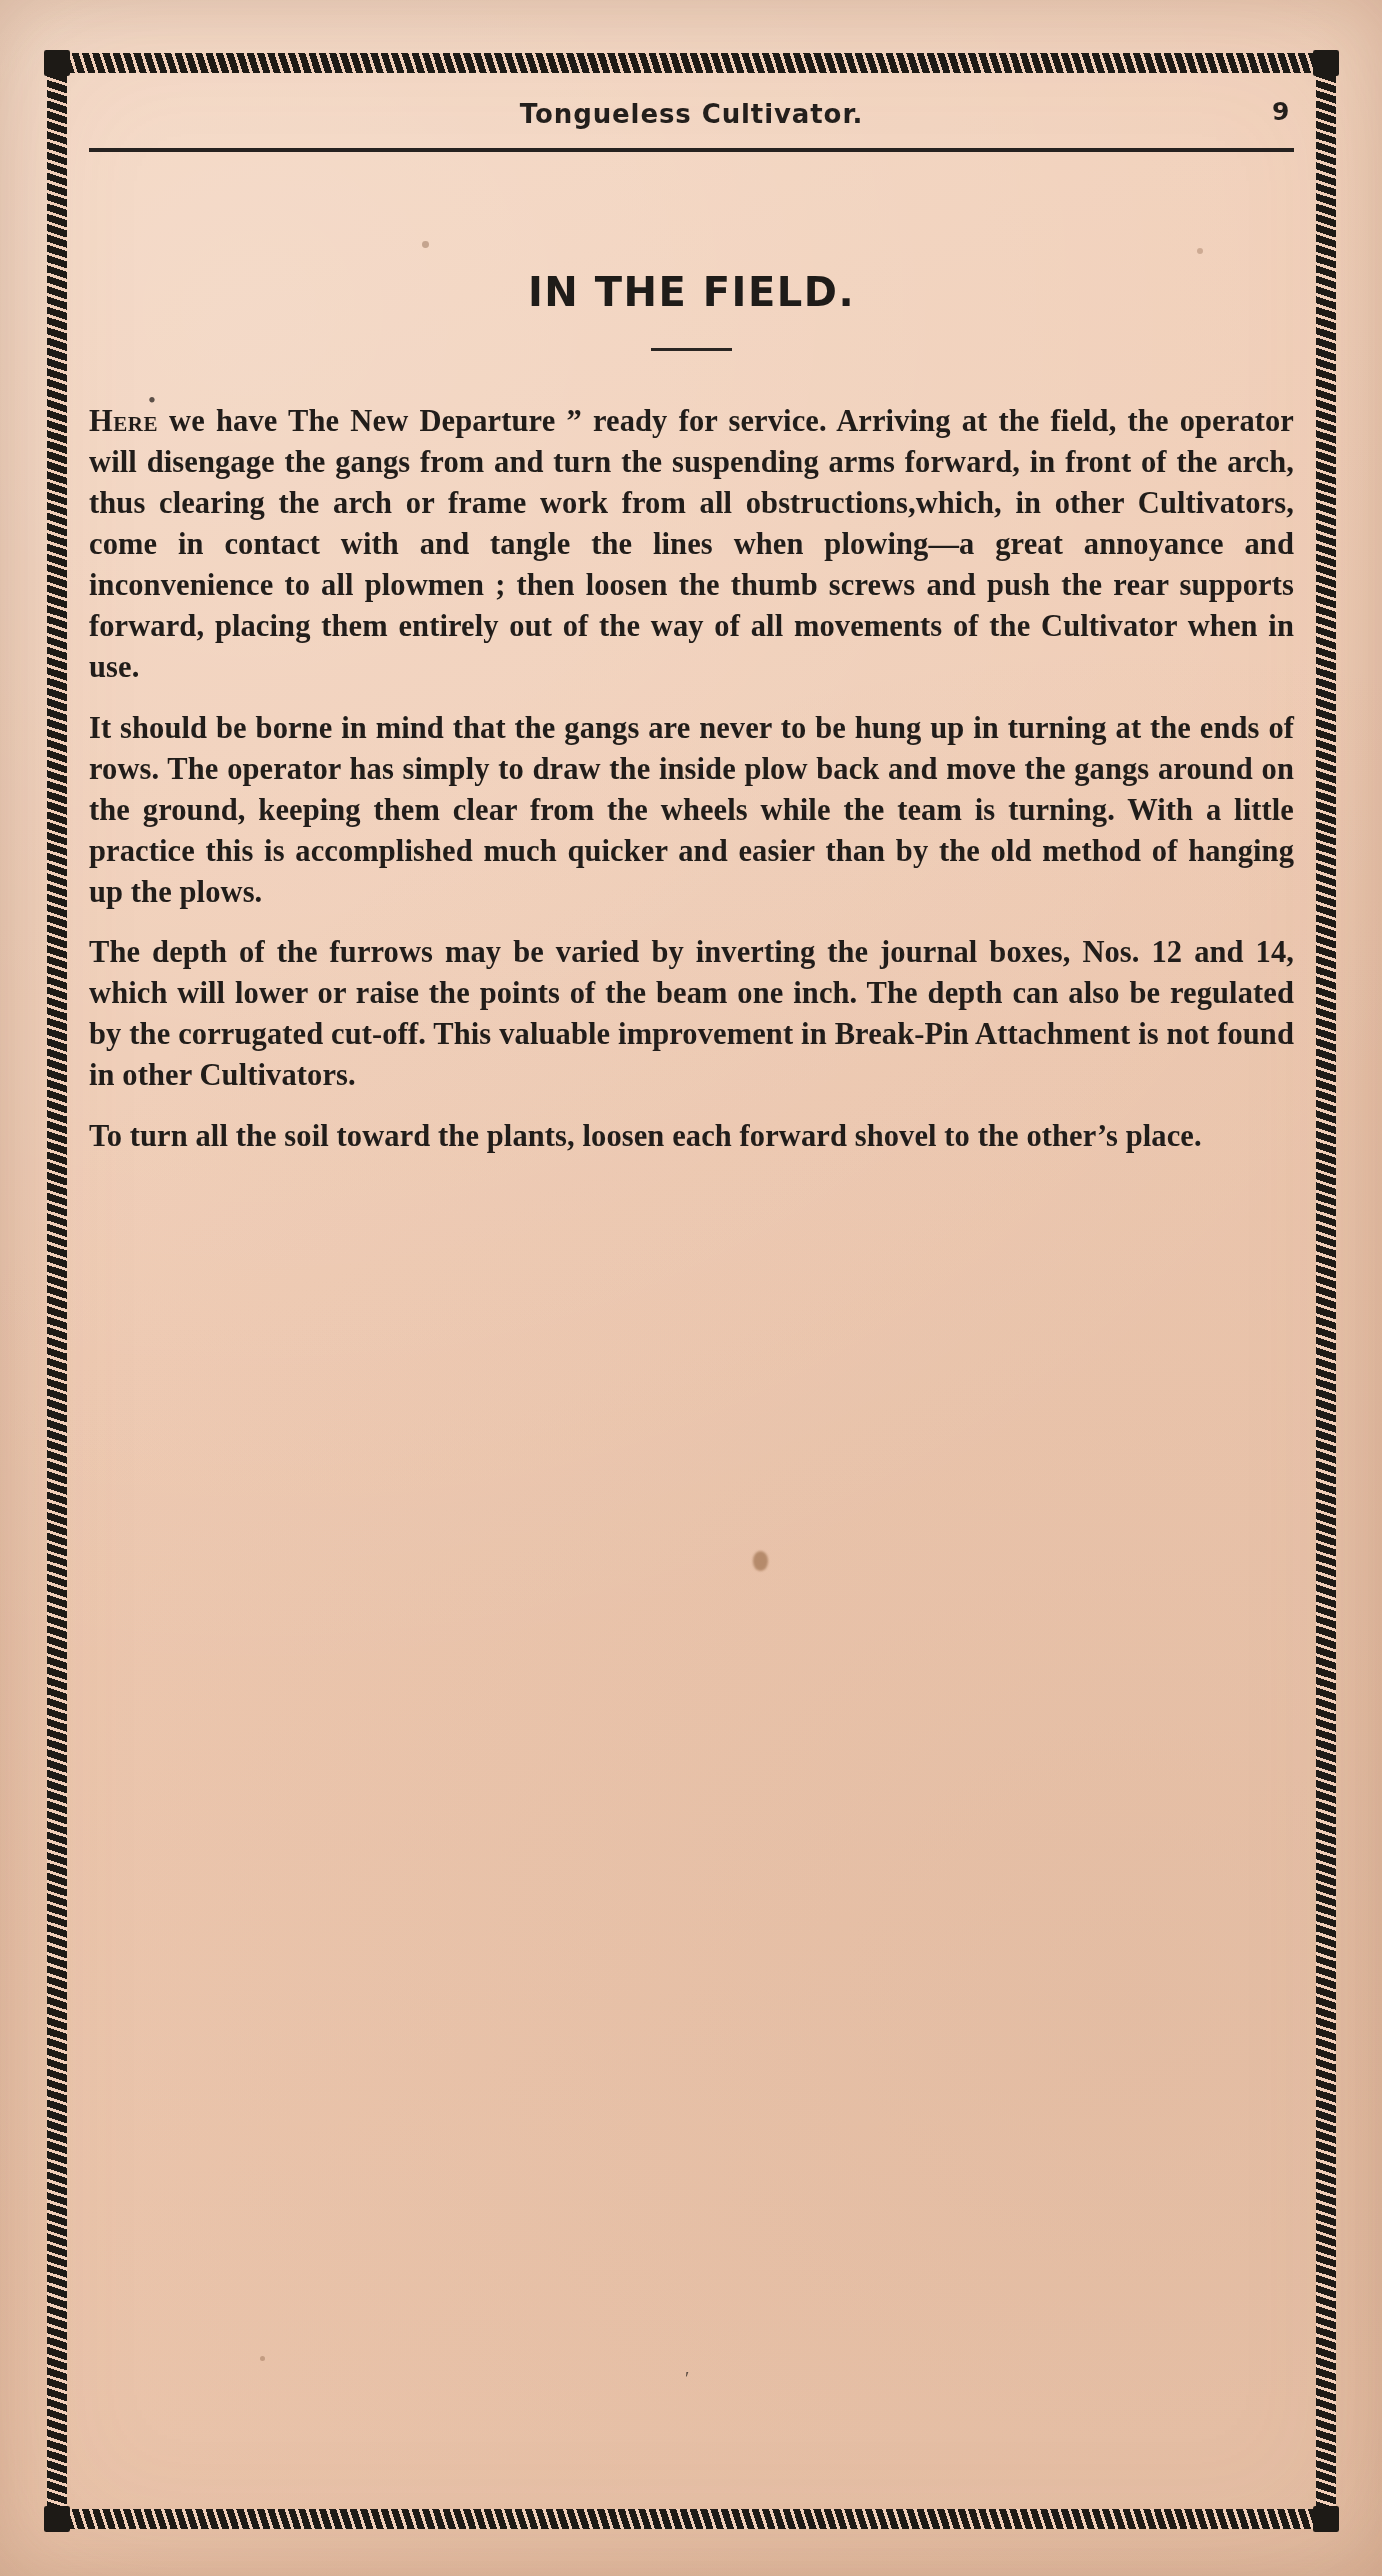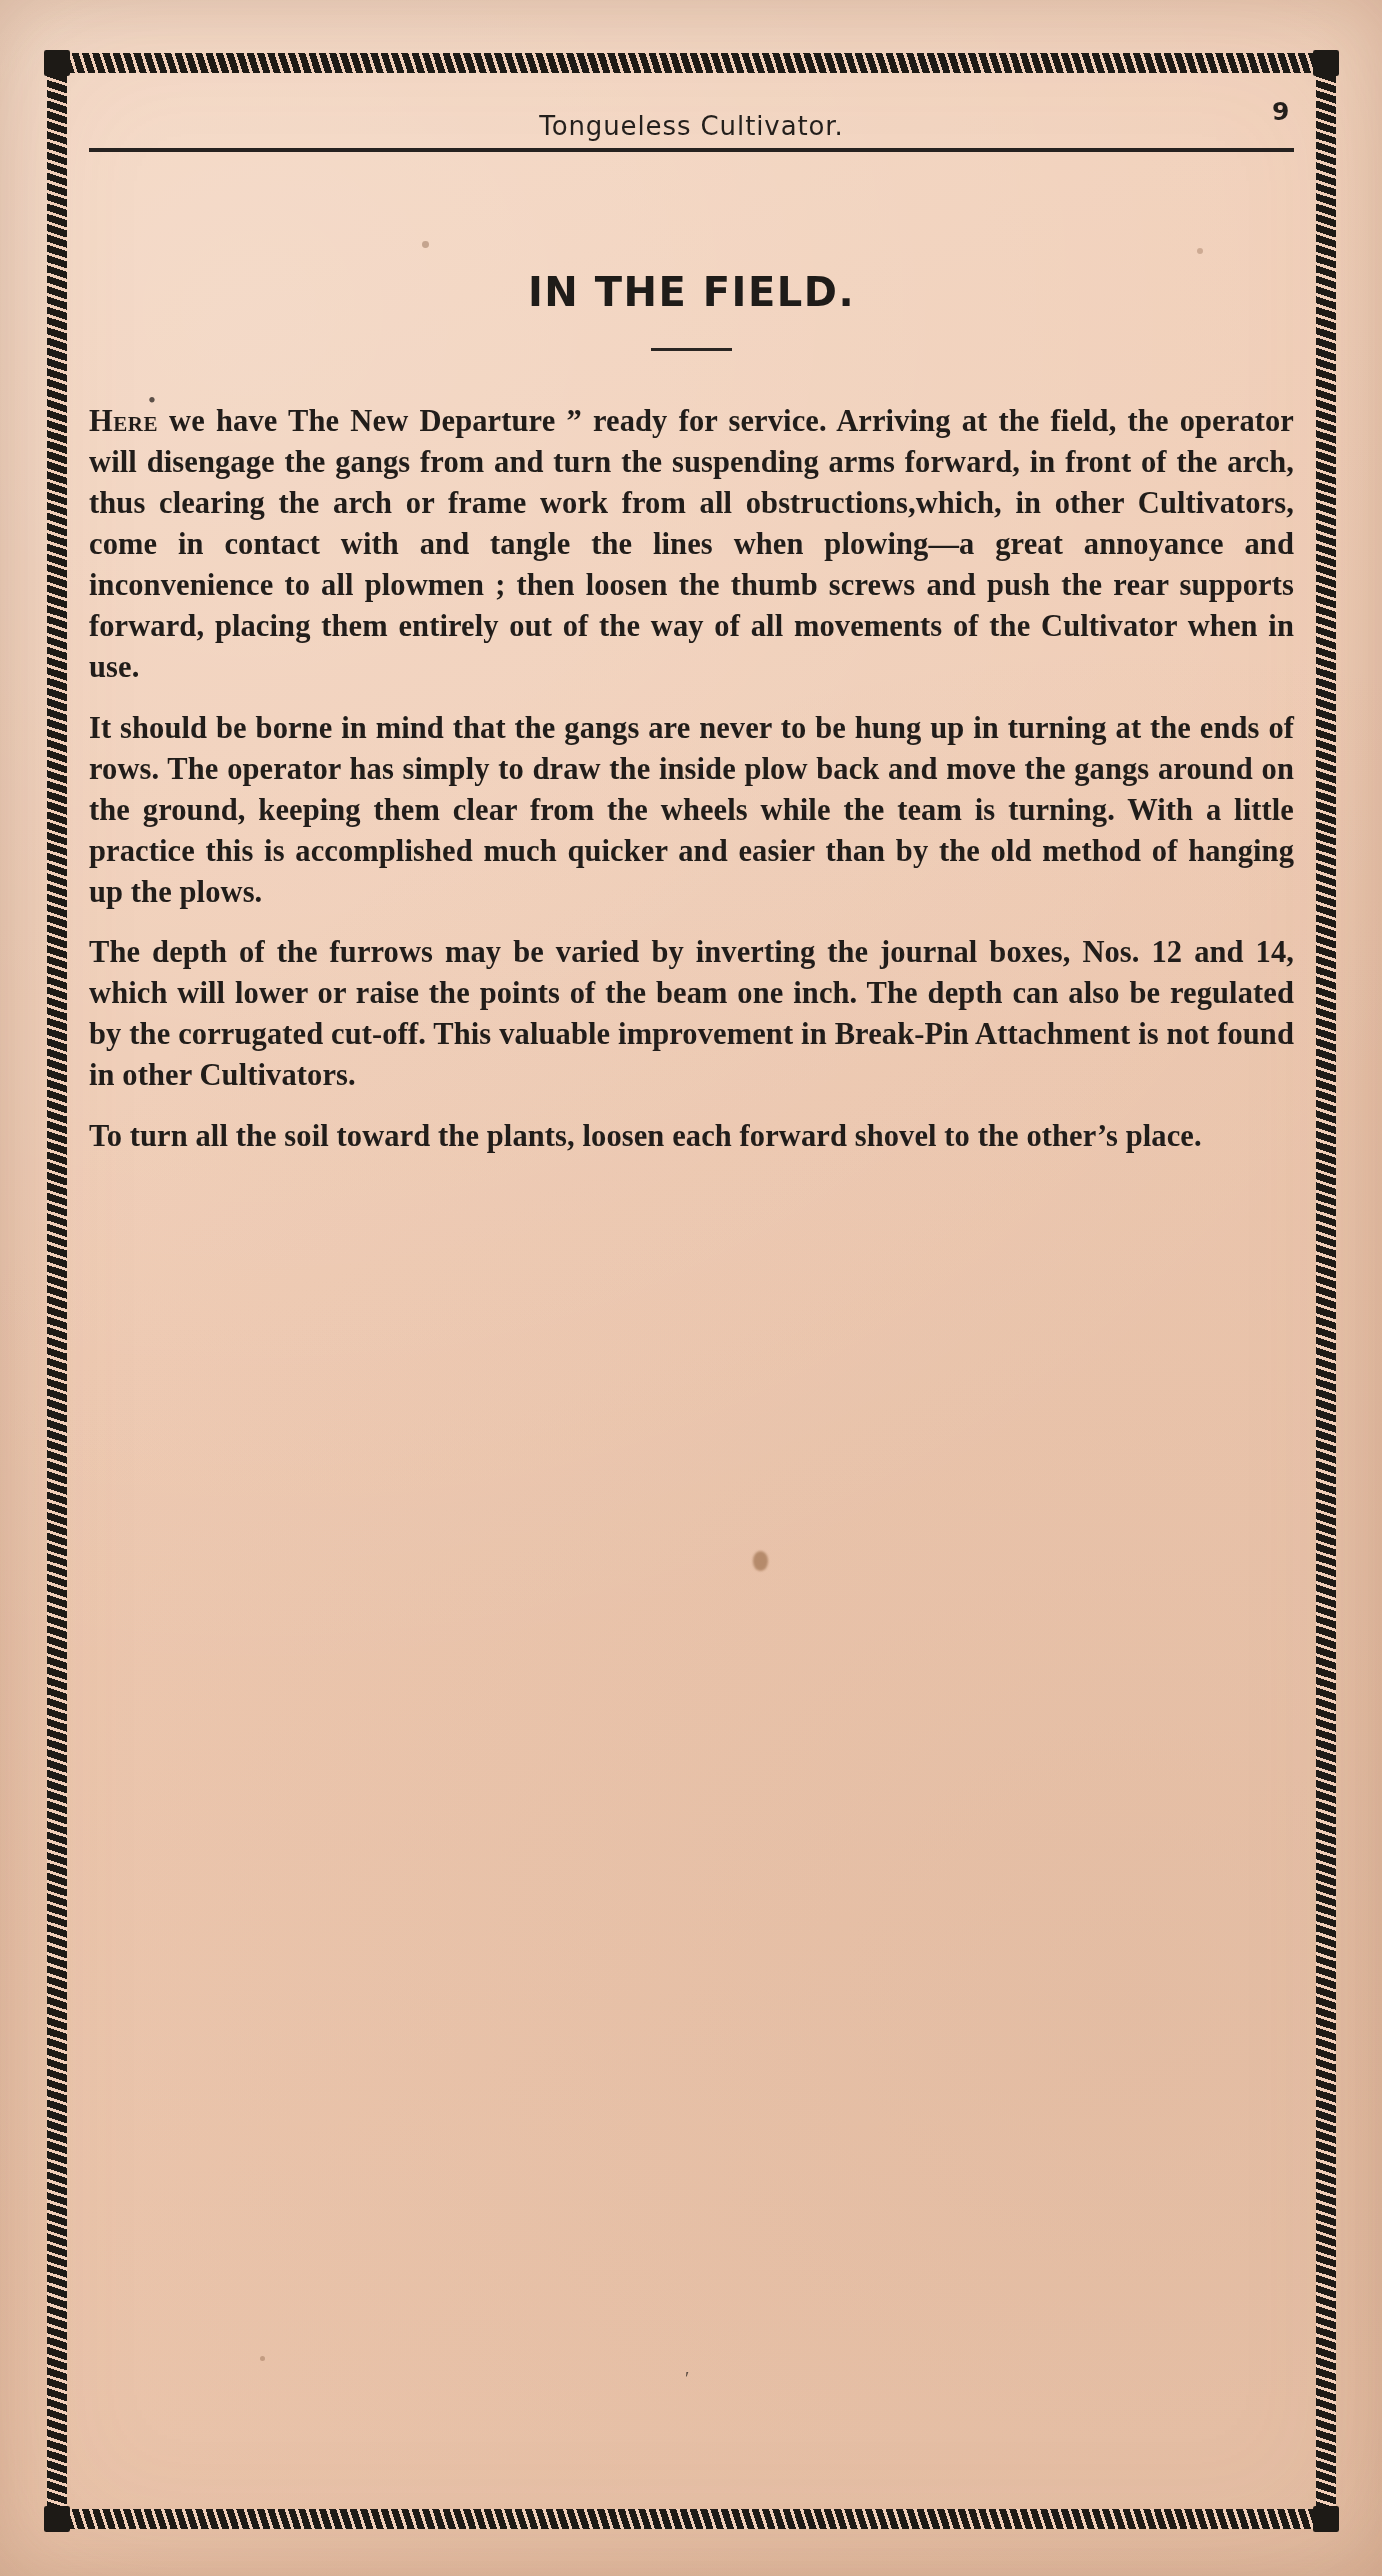--- a/index.html
+++ b/index.html
@@ -91,24 +91,24 @@
   }
 
   .running-head {
     position: relative;
     height: 69px;
   }
   .head-title {
     position: absolute;
     left: 0;
     right: 0;
-    top: 22px;
+    top: 10px;
     text-align: center;
     font-family: "DejaVu Sans", sans-serif;
-    font-weight: normal;
+    font-weight: bold;
     font-size: 26px;
     letter-spacing: 0.9px;
     color: #231f1c;
   }
   .folio {
     position: absolute;
     right: 4.5px;
     top: 7.5px;
     font-family: "DejaVu Sans", sans-serif;
     font-weight: bold;

